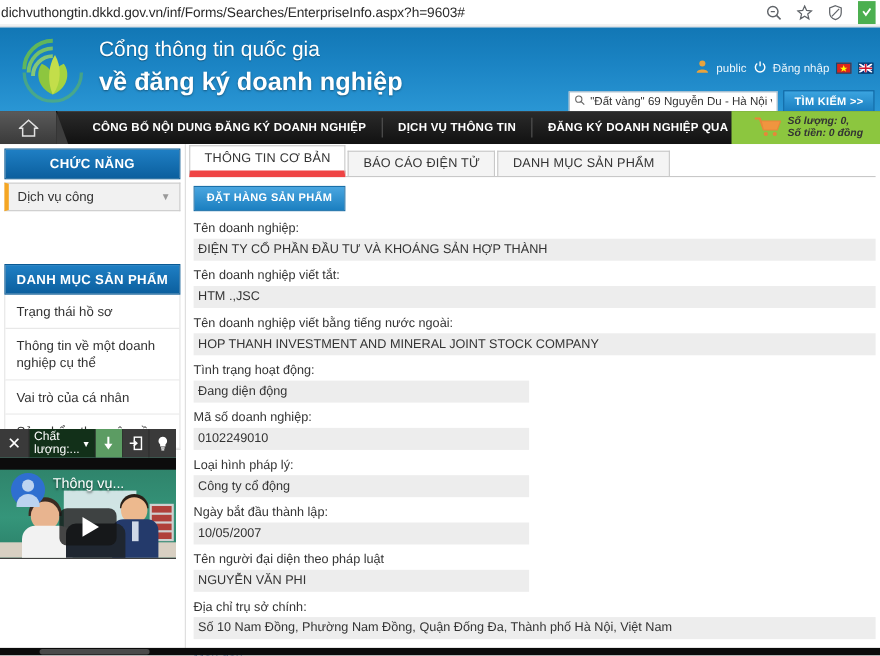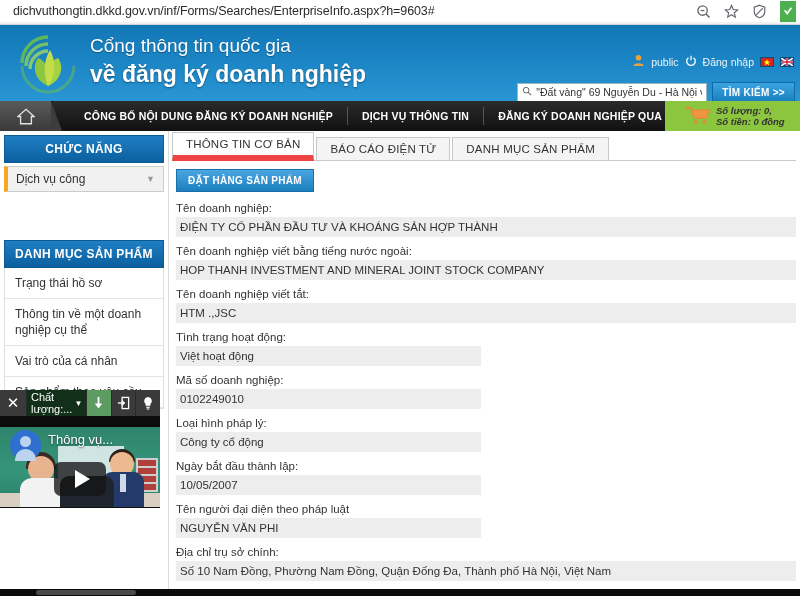--- a/index.html
+++ b/index.html
@@ -11,21 +11,21 @@
     color:#222;
   }
   #app { position:relative; width:800px; height:596px; overflow:hidden; }
 
   
   .browser-bar {
     position:absolute; top:0; left:0; width:800px; height:22px;
     background:#fff; display:flex; align-items:center;
   }
   .url-text {
-    font-size:12.5px; color:#2b2b2b; padding-left:13px;
+    font-size:12.5px; color:#2b2b2b; padding-left:1px;
     white-space:nowrap; letter-spacing:-0.1px;
   }
   .chrome-icons {
     position:absolute; right:0; top:0; height:22px;
     display:flex; align-items:center; gap:13px; padding-right:4px;
   }
   .chrome-icons svg { display:block; }
   .green-tab {
     width:16px; height:21px; background:#4CAF50;
     display:flex; align-items:center; justify-content:center;
@@ -389,30 +389,30 @@
         <div class="tab">DANH MỤC SẢN PHẨM</div>
       </div>
 
       <div class="btn-order">ĐẶT HÀNG SẢN PHẨM</div>
 
       <div class="field">
         <div class="field-label">Tên doanh nghiệp:</div>
         <div class="field-value w-full">ĐIỆN TY CỔ PHẦN ĐẦU TƯ VÀ KHOÁNG SẢN HỢP THÀNH</div>
       </div>
       <div class="field">
+        <div class="field-label">Tên doanh nghiệp viết tắt:</div>
+        <div class="field-value w-full">HTM .,JSC</div>
+      </div>
+      <div class="field">
         <div class="field-label">Tên doanh nghiệp viết bằng tiếng nước ngoài:</div>
         <div class="field-value w-full">HOP THANH INVESTMENT AND MINERAL JOINT STOCK COMPANY</div>
       </div>
       <div class="field">
-        <div class="field-label">Tên doanh nghiệp viết tắt:</div>
-        <div class="field-value w-full">HTM .,JSC</div>
-      </div>
-      <div class="field">
         <div class="field-label">Tình trạng hoạt động:</div>
-        <div class="field-value w-mid">Việt hoạt động</div>
+        <div class="field-value w-mid">Đang diện động</div>
       </div>
       <div class="field">
         <div class="field-label">Mã số doanh nghiệp:</div>
         <div class="field-value w-mid">0102249010</div>
       </div>
       <div class="field">
         <div class="field-label">Loại hình pháp lý:</div>
         <div class="field-value w-mid">Công ty cổ động</div>
       </div>
       <div class="field">

